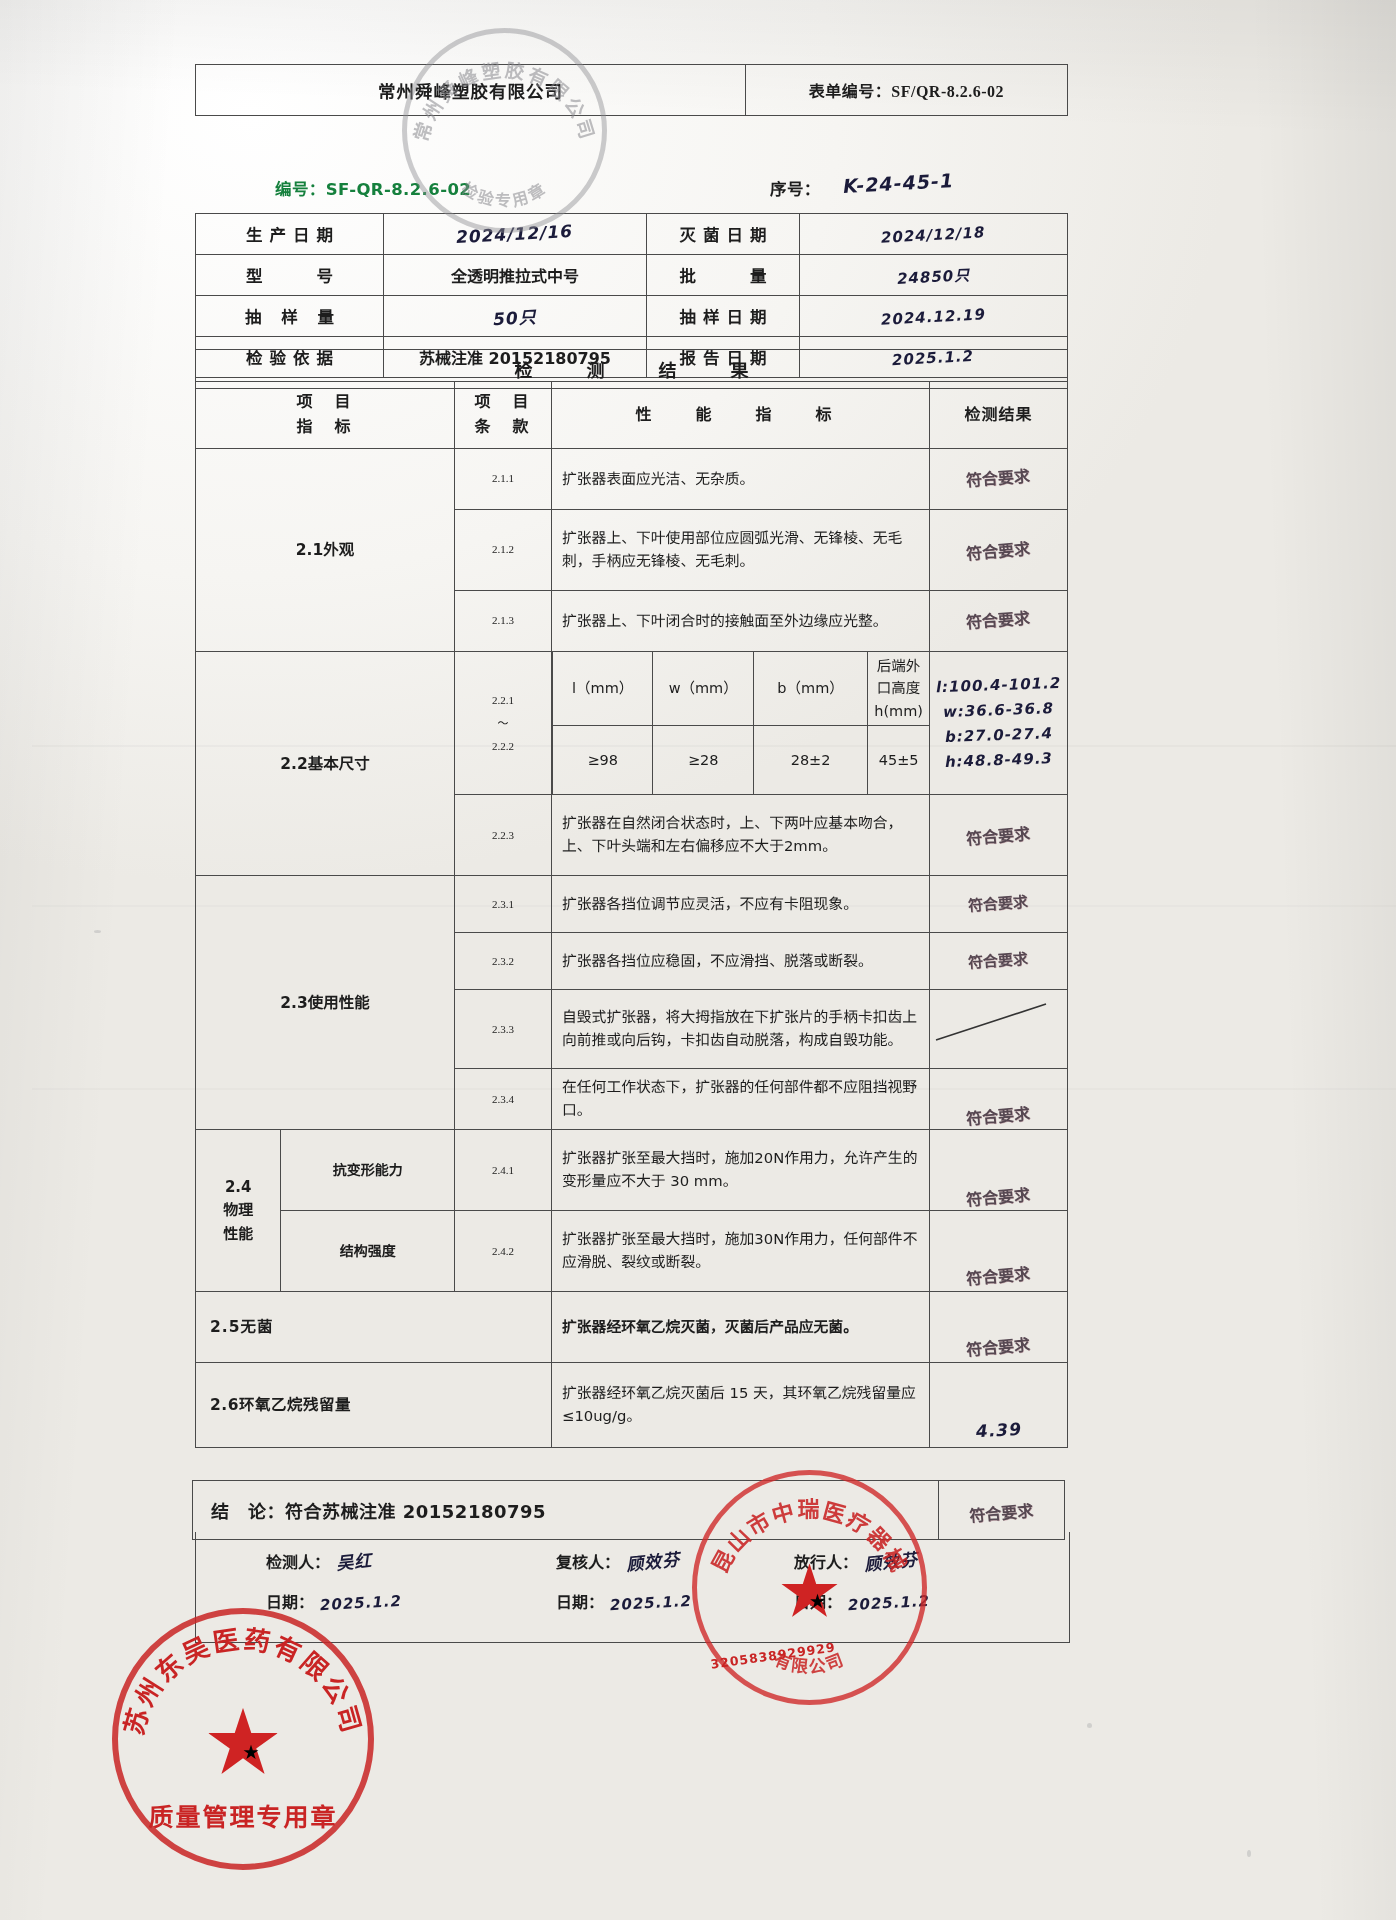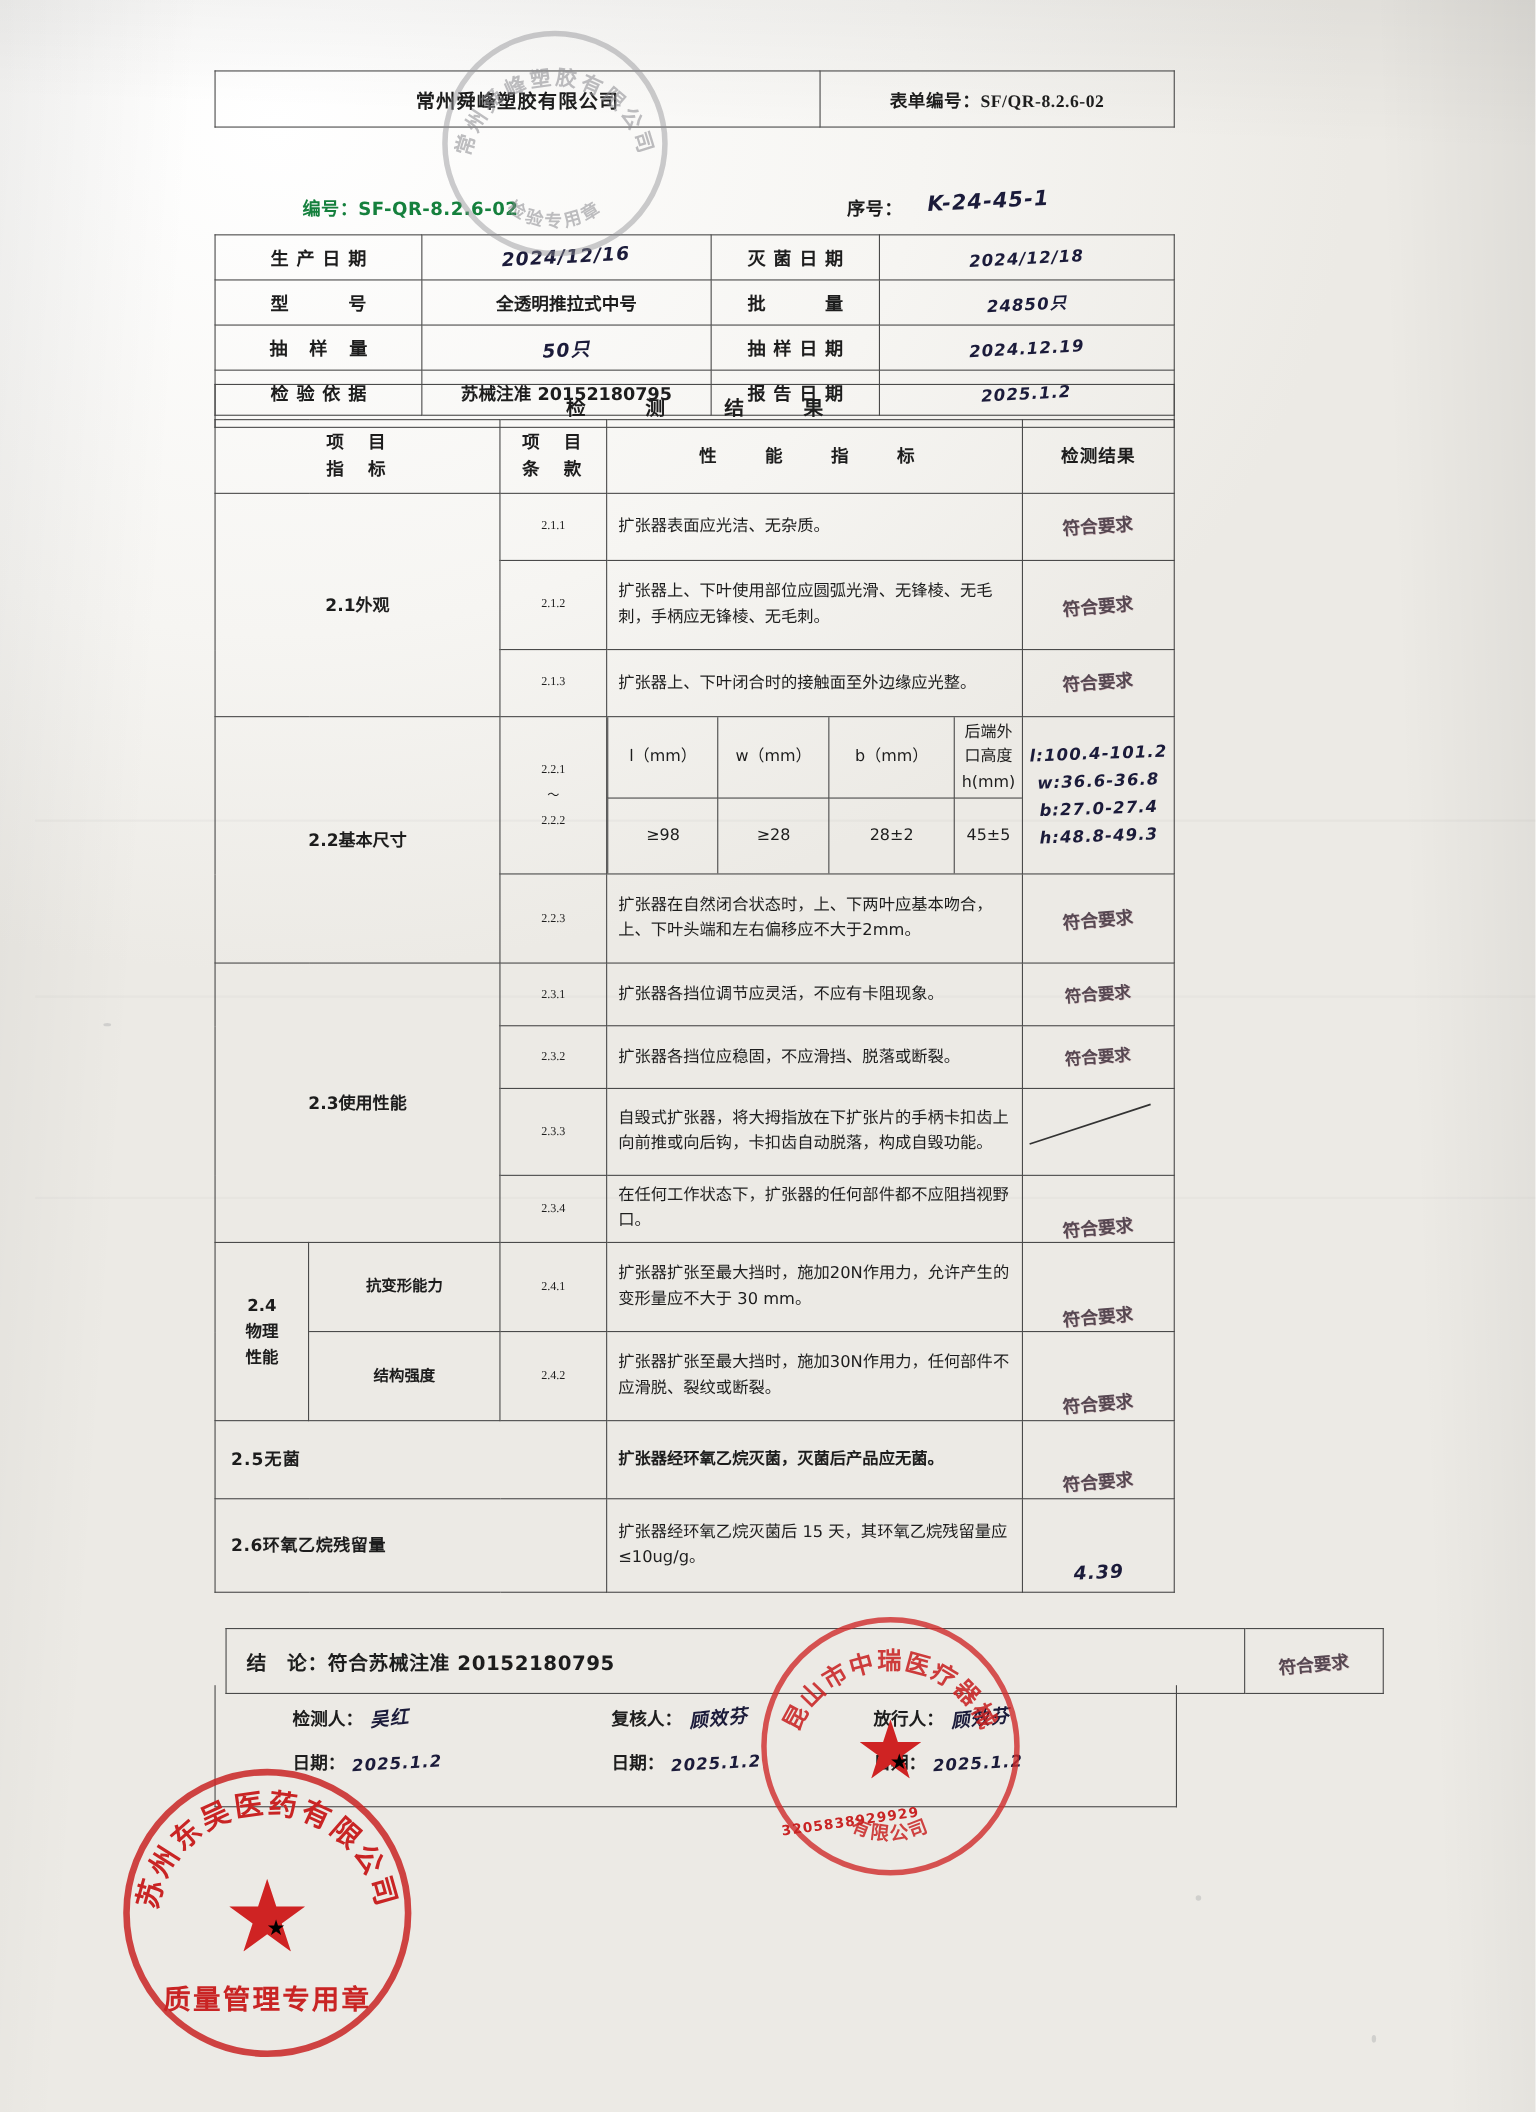--- a/index.html
+++ b/index.html
@@ -98,21 +98,21 @@
     font-family:"DejaVu Sans",sans-serif;
     font-weight:bold;font-size:16px;color:#4a3b46;
     letter-spacing:0px;display:inline-block;
     transform:rotate(-4deg);
     text-shadow:0.5px 0.5px 0 rgba(140,60,80,.35);
     opacity:.92;
   }
   .stamp-txt.r2{transform:rotate(-5deg) translateY(2px);}
 
   
-  .concl{position:absolute;left:173px;top:1480px;width:1053px;}
+  .concl{position:absolute;left:160px;top:1480px;width:873px;}
   .concl td{height:52px;font-size:18px;font-weight:bold;letter-spacing:.5px;padding-left:18px;}
   .concl .cres{width:125px;text-align:center;padding:0;}
 
   
   .sign{position:absolute;left:163px;top:1532px;width:873px;height:110px;
         border-left:1.5px solid #4a4a4a;border-right:1.5px solid #4a4a4a;border-bottom:1.5px solid #4a4a4a;}
   .sigcol{position:absolute;top:16px;font-size:16px;font-weight:bold;
      font-family:"DejaVu Sans",sans-serif;color:#1d1d1d;}
   .sigcol .ln{display:block;margin-bottom:16px;white-space:nowrap;}
 

